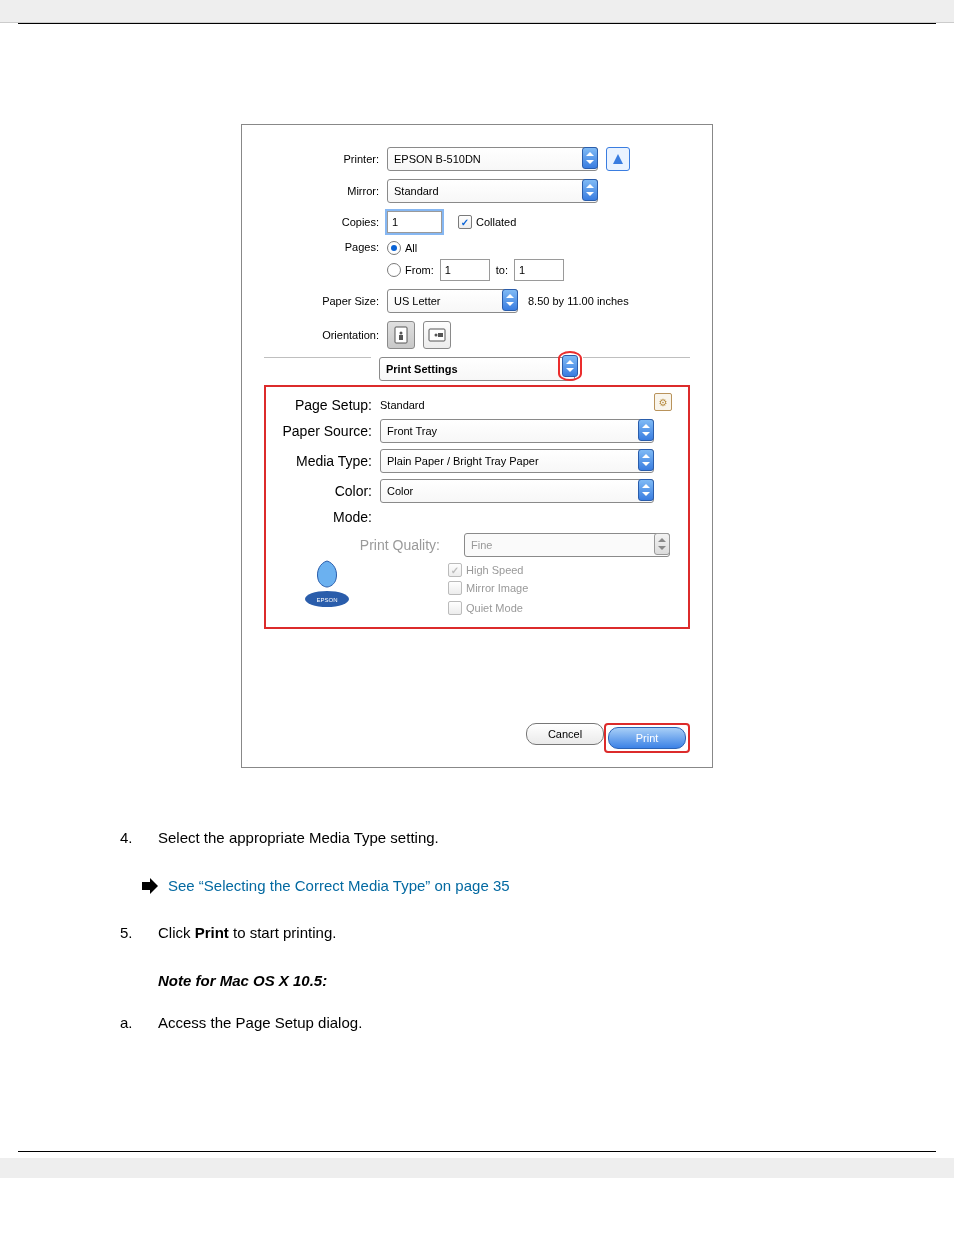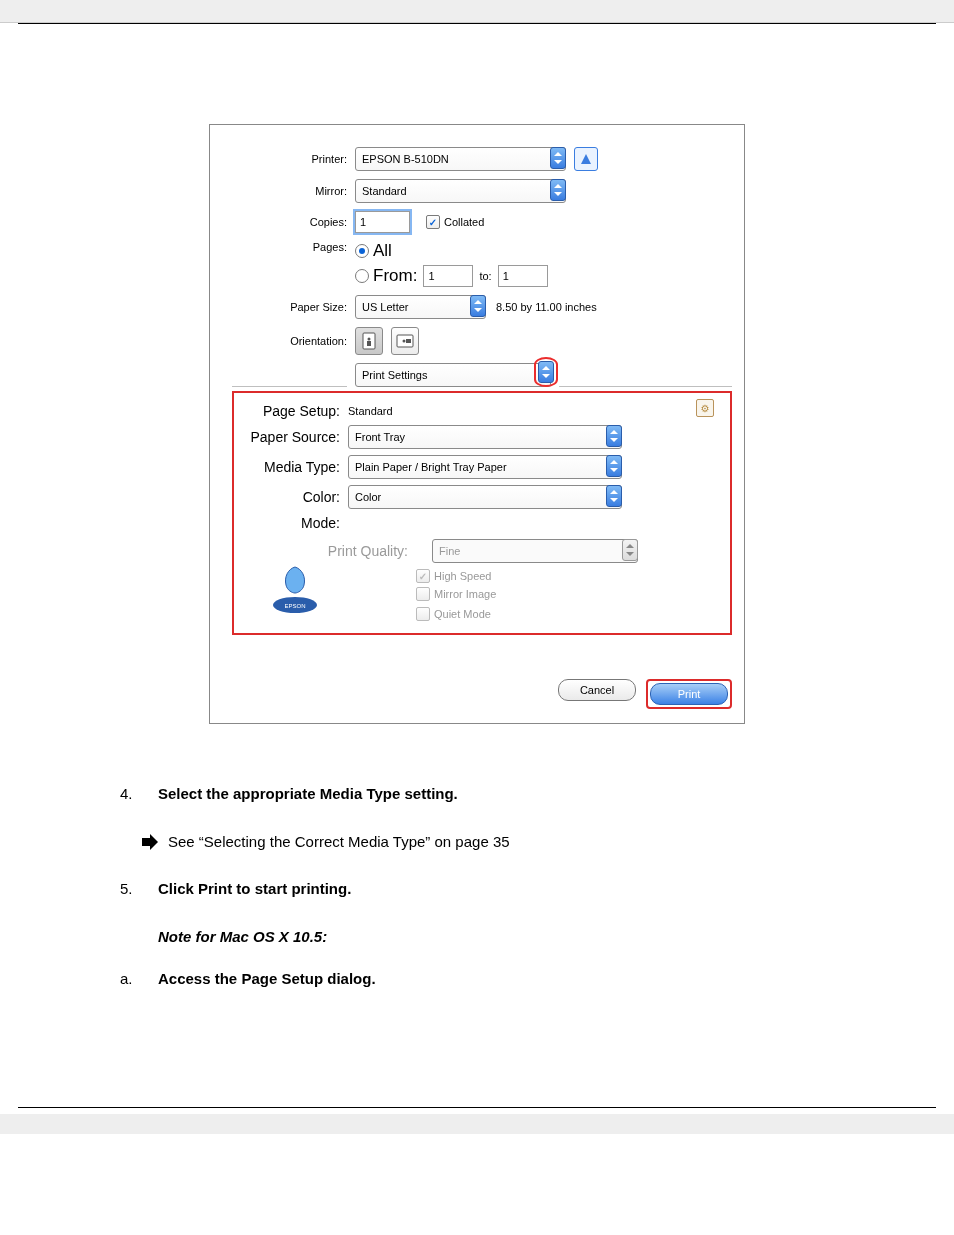--- a/index.html
+++ b/index.html
@@ -34,24 +34,24 @@
   }
   .bottom-bar {
     height: 20px;
     background: #eee;
     width: 100%;
     margin-top: 6px;
   }
 
   .dialog-wrap {
     margin: 100px auto 30px auto;
-    width: 536px;
+    width: 472px;
     border: 1px solid #888;
     background: #fff;
-    padding: 22px 12px 14px 22px;
+    padding: 22px 22px 14px 22px;
     box-sizing: border-box;
     font-size: 11px;
     color: #000;
   }
   .row {
     display: flex;
     align-items: center;
     margin-bottom: 8px;
   }
   .lbl {
@@ -127,21 +127,21 @@
     display:flex;align-items:center;justify-content:center;font-size:10px;color:#0a63d6;
   }
   .mac-check .box.checked::after { content:"✓"; font-weight:bold; }
   .mac-check.disabled { color:#999; }
   .mac-check.disabled .box { border-color:#bbb; color:#bbb; }
 
   .mac-radio {
     display: inline-flex;
     align-items:center;
     gap:4px;
-    font-size:17px;
+    font-size:11px;
   }
   .mac-radio .dot {
     width: 12px; height: 12px;
     border: 1px solid #7a7a7a;
     border-radius: 50%;
     background:#fff;
     display:flex;align-items:center;justify-content:center;
   }
   .mac-radio .dot.on::after {
     content:"";
@@ -153,22 +153,23 @@
     width: 26px; height: 26px;
     border: 1px solid #8a8a8a;
     border-radius: 3px;
     background: linear-gradient(#fefefe,#ececec);
     display:flex;align-items:center;justify-content:center;
     font-size:12px;color:#555;
     cursor:pointer;
   }
 
   .sep-wrap {
-    display:flex; align-items:flex-end; gap:8px;
+    display:flex; align-items:flex-start; gap:8px;
     margin: 8px 0;
+    font-weight: bold;
   }
   .sep-line { flex:1; height:1px; background:#bfbfbf; }
   .sep-select-ring {
     padding:2px;
     border:2px solid #eb2d2d;
     border-radius: 16px/10px;
   }
 
   .settings-frame {
     border: 2px solid #dc2b2b;
@@ -218,22 +219,21 @@
   .epson-ink {
     position:absolute;
     left:36px;
     bottom:18px;
     width:50px;
   }
 
   .dialog-buttons {
     display:flex;
     justify-content:flex-end;
-    gap:10px;
-    margin-top:44px;
+    margin-top:94px;
   }
   .pill-btn {
     min-width:56px;
     height:20px;
     border-radius:10px;
     border:1px solid #777;
     background:linear-gradient(#fff,#eaeaea);
     font-size:11px;
     color:#000;
     display:flex;align-items:center;justify-content:center;
@@ -261,31 +261,30 @@
     display:flex;
     gap:16px;
     margin-bottom: 28px;
   }
   .doc-step .num {
     width:22px;
     flex-shrink:0;
   }
   .doc-step .txt {
     flex:1;
-    font-weight:bold;
   }
   .arrow-line {
     display:flex;
     align-items:center;
     gap:10px;
     margin-top:8px;
     margin-left:22px;
     font-size:15px;
   }
-  .arrow-line a { color:#000000; text-decoration:none; }
+  .arrow-line a { color:#0369a1; text-decoration:none; }
   .note-block {
     margin: 8px 0 20px 38px;
     font-size:15px;
   }
   .note-block .note-title { font-style: italic; margin-bottom:4px; }
   .note-block .note-txt { font-style: italic; }
 
   .rarrow {
     width:16px;height:16px;flex-shrink:0;
   }

